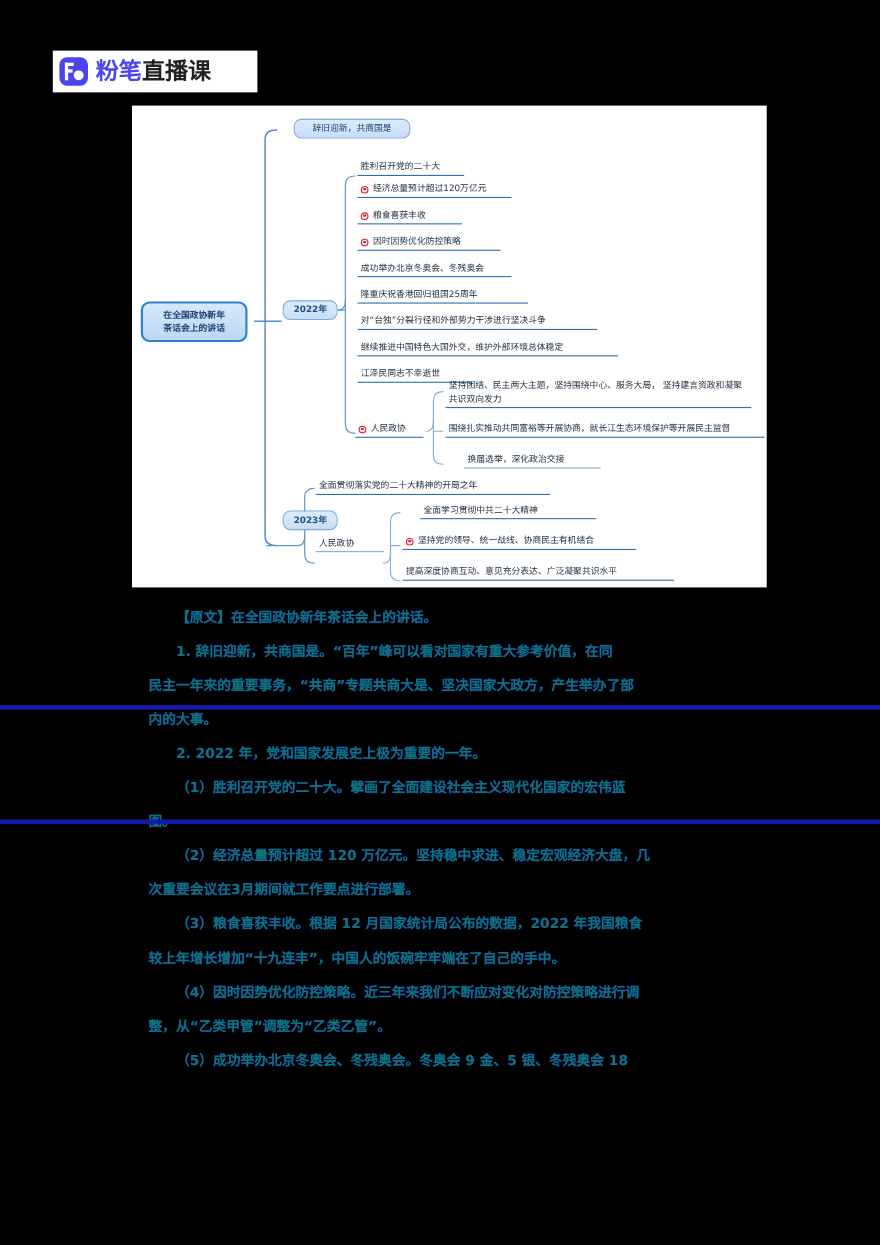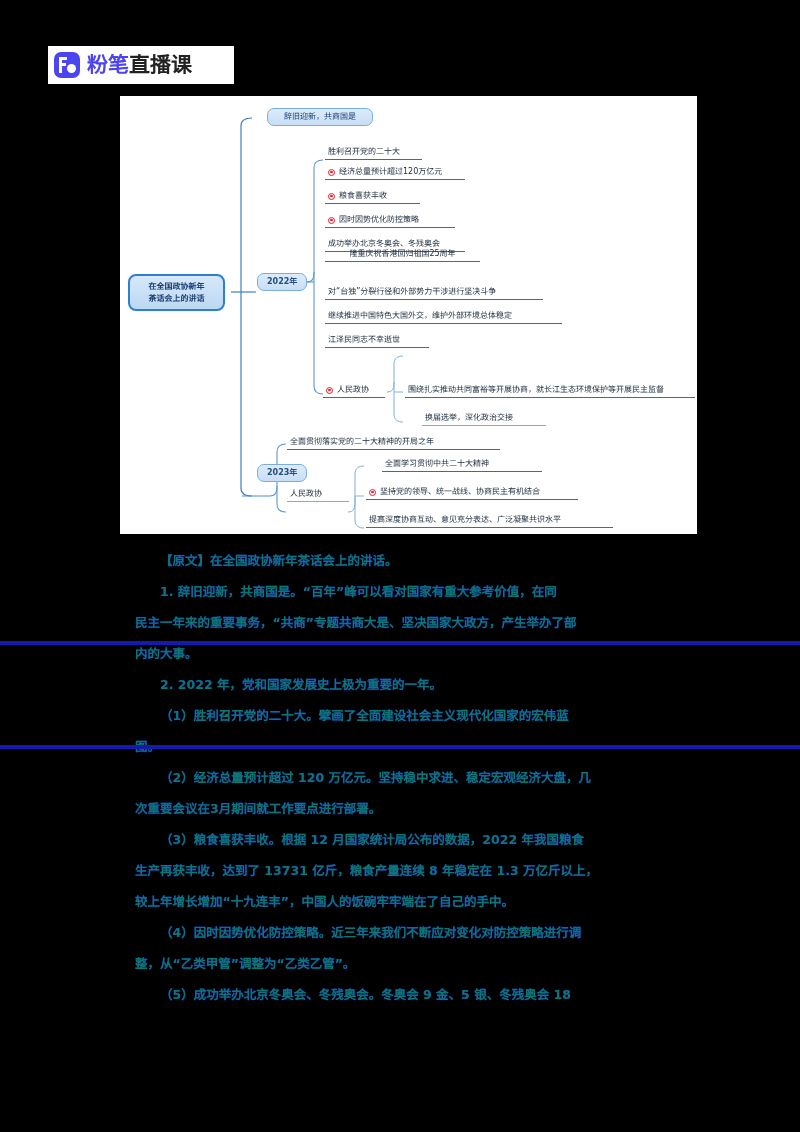--- a/index.html
+++ b/index.html
@@ -153,21 +153,21 @@
       <span class="dot"></span>
       <span class="txt">粮食喜获丰收</span>
       </div>
     <div class="node leaf" style="left:205px;top:118px;width:130px;">
       <span class="dot"></span>
       <span class="txt">因时因势优化防控策略</span>
       </div>
     <div class="node leaf" style="left:205px;top:142px;width:140px;">
       <span class="txt">成功举办北京冬奥会、冬残奥会</span>
       </div>
-    <div class="node leaf" style="left:205px;top:152px;width:155px;justify-content:center;">
+    <div class="node leaf" style="left:205px;top:166px;width:155px;">
       <span class="txt">隆重庆祝香港回归祖国25周年</span>
       </div>
     <div class="node leaf" style="left:205px;top:190px;width:218px;">
       <span class="txt">对“台独”分裂行径和外部势力干涉进行坚决斗争</span>
       </div>
     <div class="node leaf" style="left:205px;top:214px;width:237px;">
       <span class="txt">继续推进中国特色大国外交，维护外部环境总体稳定</span>
       </div>
     <div class="node leaf" style="left:205px;top:238px;width:104px;">
       <span class="txt">江泽民同志不幸逝世</span>
@@ -183,20 +183,24 @@
         <path d="M267 296 C273 296 274 292 274 286 L274 268 C274 262 278 260 283 260"></path>
         <path d="M274 286 L274 296 C274 296 274 296 283 296"></path>
         <path d="M274 296 L274 318 C274 324 278 326 283 326"></path>
 
         <path d="M228 416 C234 416 235 412 235 406 L235 378 C235 372 239 370 244 370"></path>
         <path d="M235 406 L235 400 C235 400 235 400 244 400"></path>
         <path d="M235 406 L235 424 C235 430 239 432 244 432"></path>
       </g>
     </svg>
 
+    <div class="node leaf two" style="left:285px;top:248px;width:278px;">
+      <span class="txt">坚持团结、民主两大主题，坚持围绕中心、服务大局，
+坚持建言资政和凝聚共识双向发力</span>
+      </div>
     <div class="node leaf" style="left:285px;top:288px;width:290px;">
       <span class="txt">围绕扎实推动共同富裕等开展协商，就长江生态环境保护等开展民主监督</span>
       </div>
     <div class="node leaf thin" style="left:285px;top:316px;width:124px;margin-left:17px;">
       <span class="txt">换届选举，深化政治交接</span>
       </div>
 
     <div class="node pill year" style="left:137px;top:368px;">2023年</div>
 
     <div class="node leaf" style="left:167px;top:340px;width:213px;">
@@ -223,21 +227,20 @@
     <p>【原文】在全国政协新年茶话会上的讲话。</p>
     <p>1. 辞旧迎新，共商国是。“百年”峰可以看对国家有重大参考价值，在同</p>
     <p class="noind">民主一年来的重要事务，“共商”专题共商大是、坚决国家大政方，产生举办了部</p>
     <p class="noind">内的大事。</p>
     <p>2. 2022 年，党和国家发展史上极为重要的一年。</p>
     <p>（1）胜利召开党的二十大。擘画了全面建设社会主义现代化国家的宏伟蓝</p>
     <p class="noind">图。</p>
     <p>（2）经济总量预计超过 120 万亿元。坚持稳中求进、稳定宏观经济大盘，几</p>
     <p class="noind">次重要会议在3月期间就工作要点进行部署。</p>
     <p>（3）粮食喜获丰收。根据 12 月国家统计局公布的数据，2022 年我国粮食</p>
-    <p class="noind">生产再获丰收，达到了 13731 亿斤，粮食产量连续 8 年稳定在 1.3 万亿斤以上，</p>
     <p class="noind">较上年增长增加“十九连丰”，中国人的饭碗牢牢端在了自己的手中。</p>
     <p>（4）因时因势优化防控策略。近三年来我们不断应对变化对防控策略进行调</p>
     <p class="noind">整，从“乙类甲管”调整为“乙类乙管”。</p>
     <p>（5）成功举办北京冬奥会、冬残奥会。冬奥会 9 金、5 银、冬残奥会 18</p>
   </div>
 
   <div class="rule" style="top:641px;left:0;width:800px;"></div>
   <div class="rule" style="top:745px;left:0;width:800px;"></div>
 
 </div>

